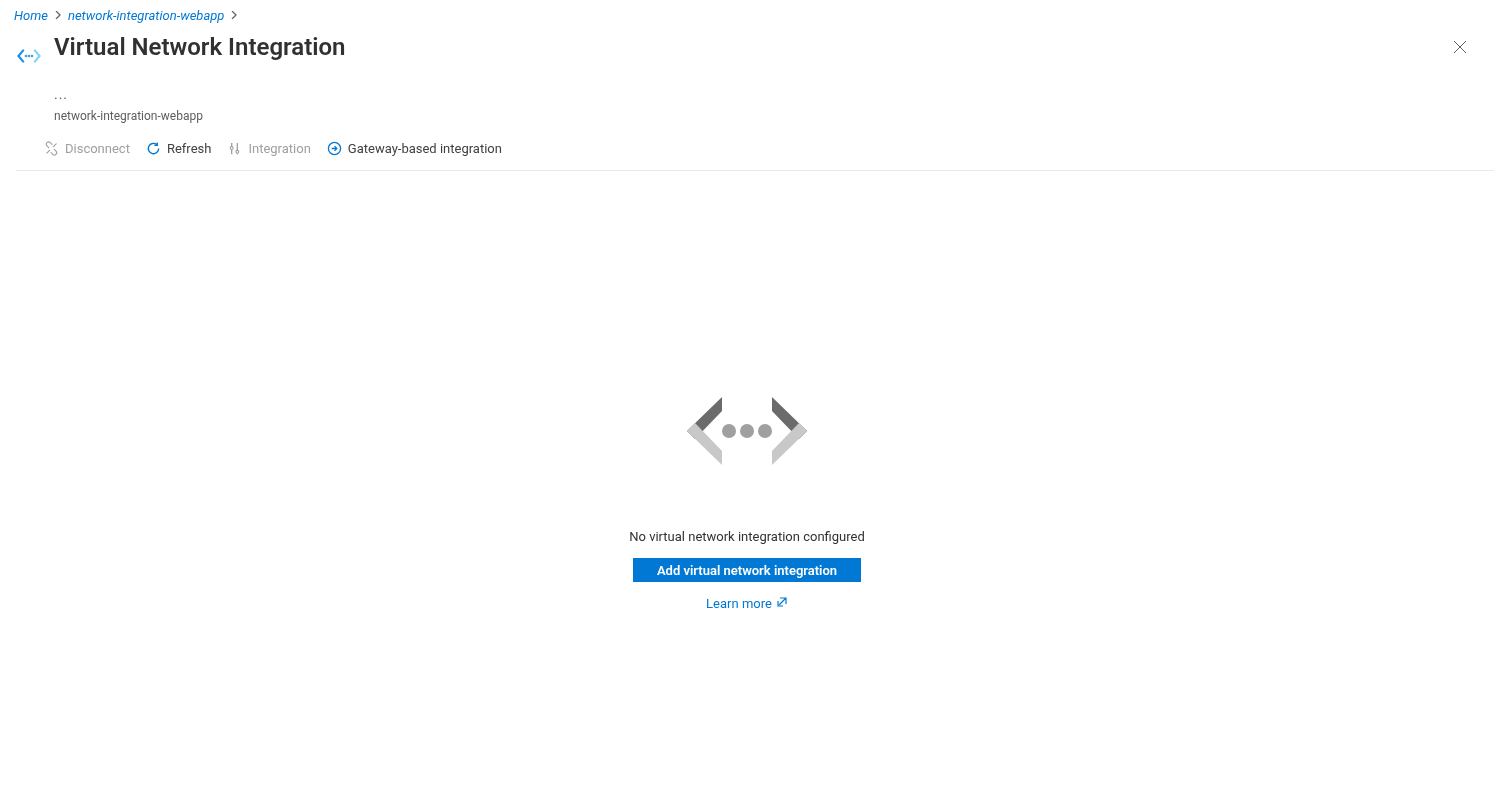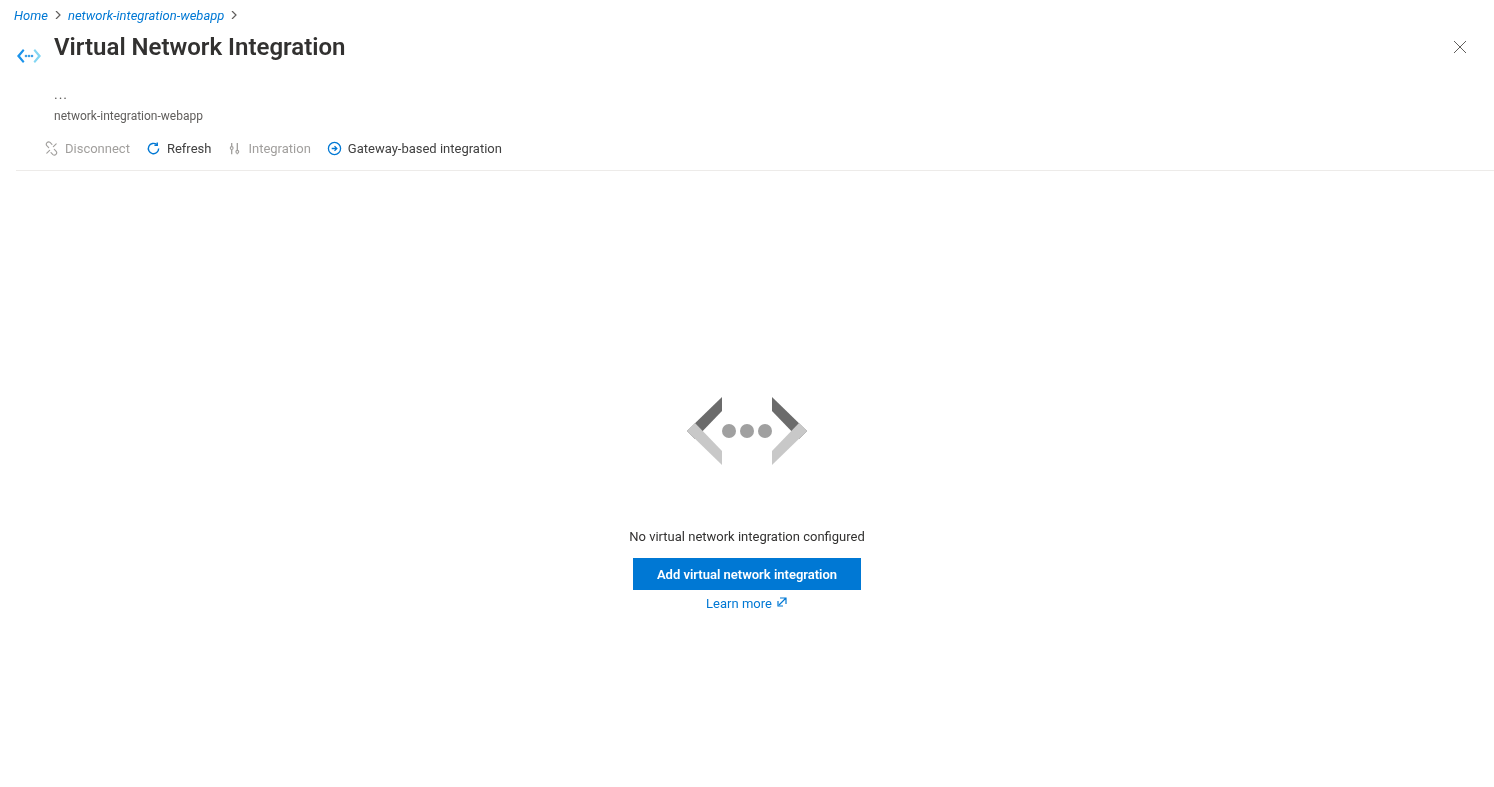--- a/index.html
+++ b/index.html
@@ -132,25 +132,25 @@
     .primary-btn {
       background: #0078d4;
       color: #ffffff;
       border: none;
       padding: 6px 20px;
       font-size: 13px;
       font-weight: 600;
       font-family: inherit;
       cursor: pointer;
       min-width: 228px;
-      height: 32px;
+      height: 24px;
       line-height: 1;
     }
     .learn-more {
-      margin-top: 6px;
+      margin-top: 14px;
       color: #0078d4;
       text-decoration: none;
       font-size: 13px;
       display: flex;
       align-items: center;
       gap: 4px;
       cursor: pointer;
     }
   </style>
 </head>

